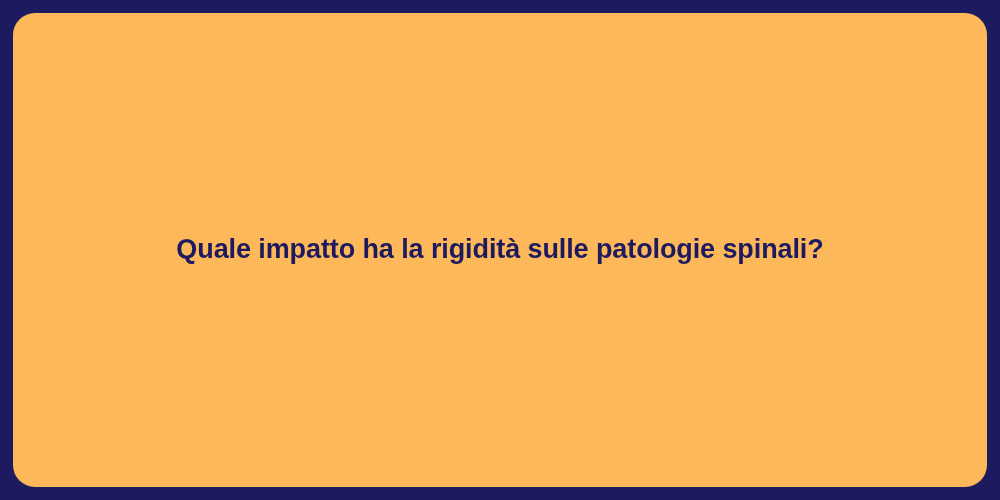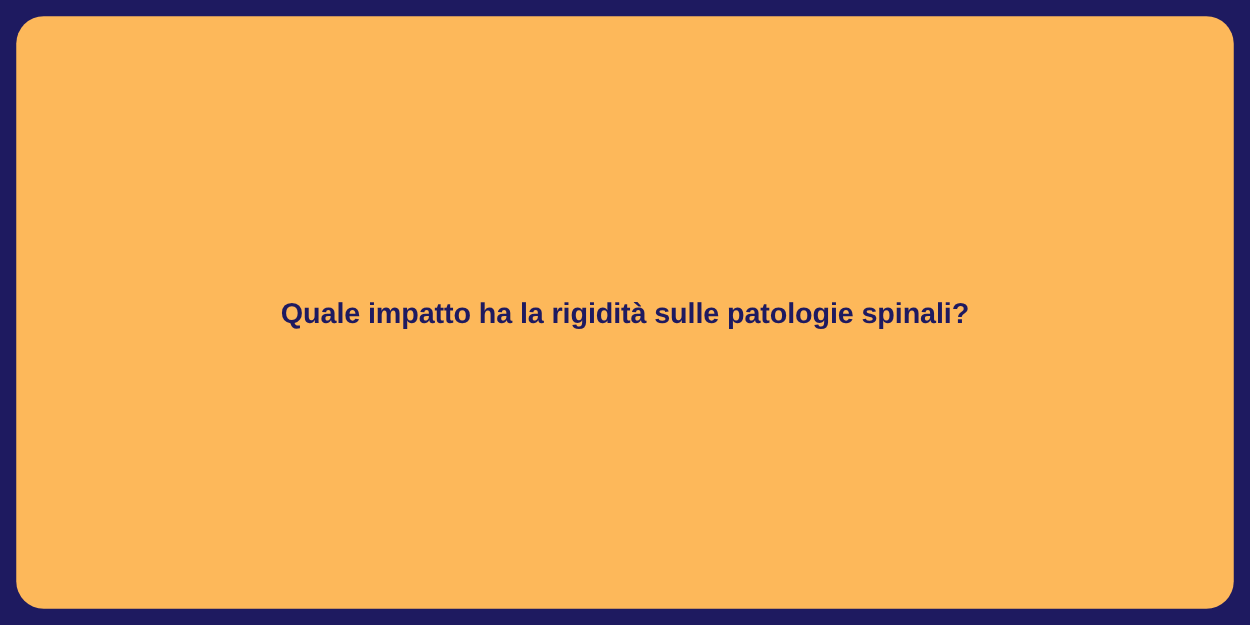--- a/index.html
+++ b/index.html
@@ -32,21 +32,21 @@
     align-items: center;
     justify-content: center;
     padding: 0 60px;
   }
 
   .question-text {
     margin: 0;
     color: #1e1a60;
     font-family: "Liberation Sans", sans-serif;
     font-weight: bold;
-    font-size: 23px;
+    font-size: 27px;
     line-height: 1.25;
     letter-spacing: -0.1px;
     text-align: right;
     white-space: nowrap;
   }
 </style>
 </head>
 <body>
 
 <div class="card-frame">

